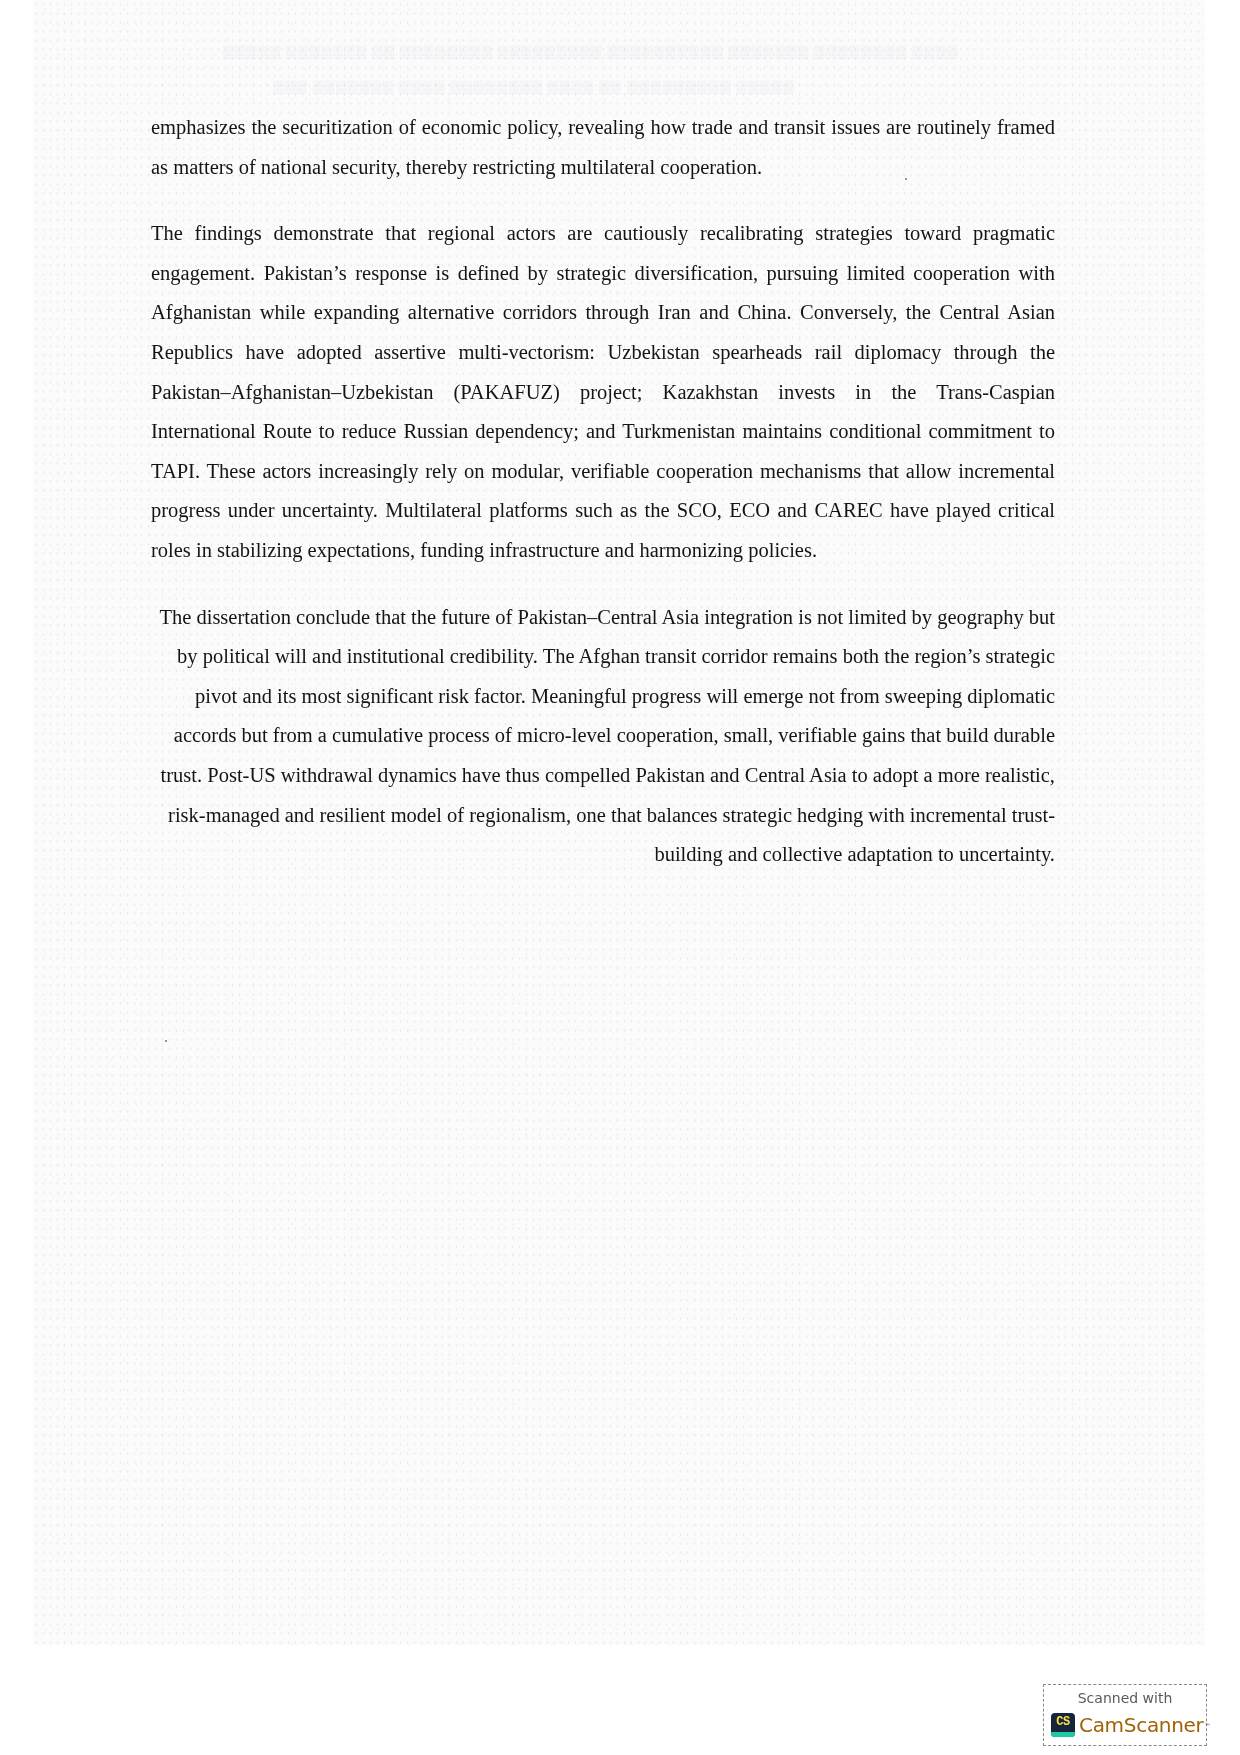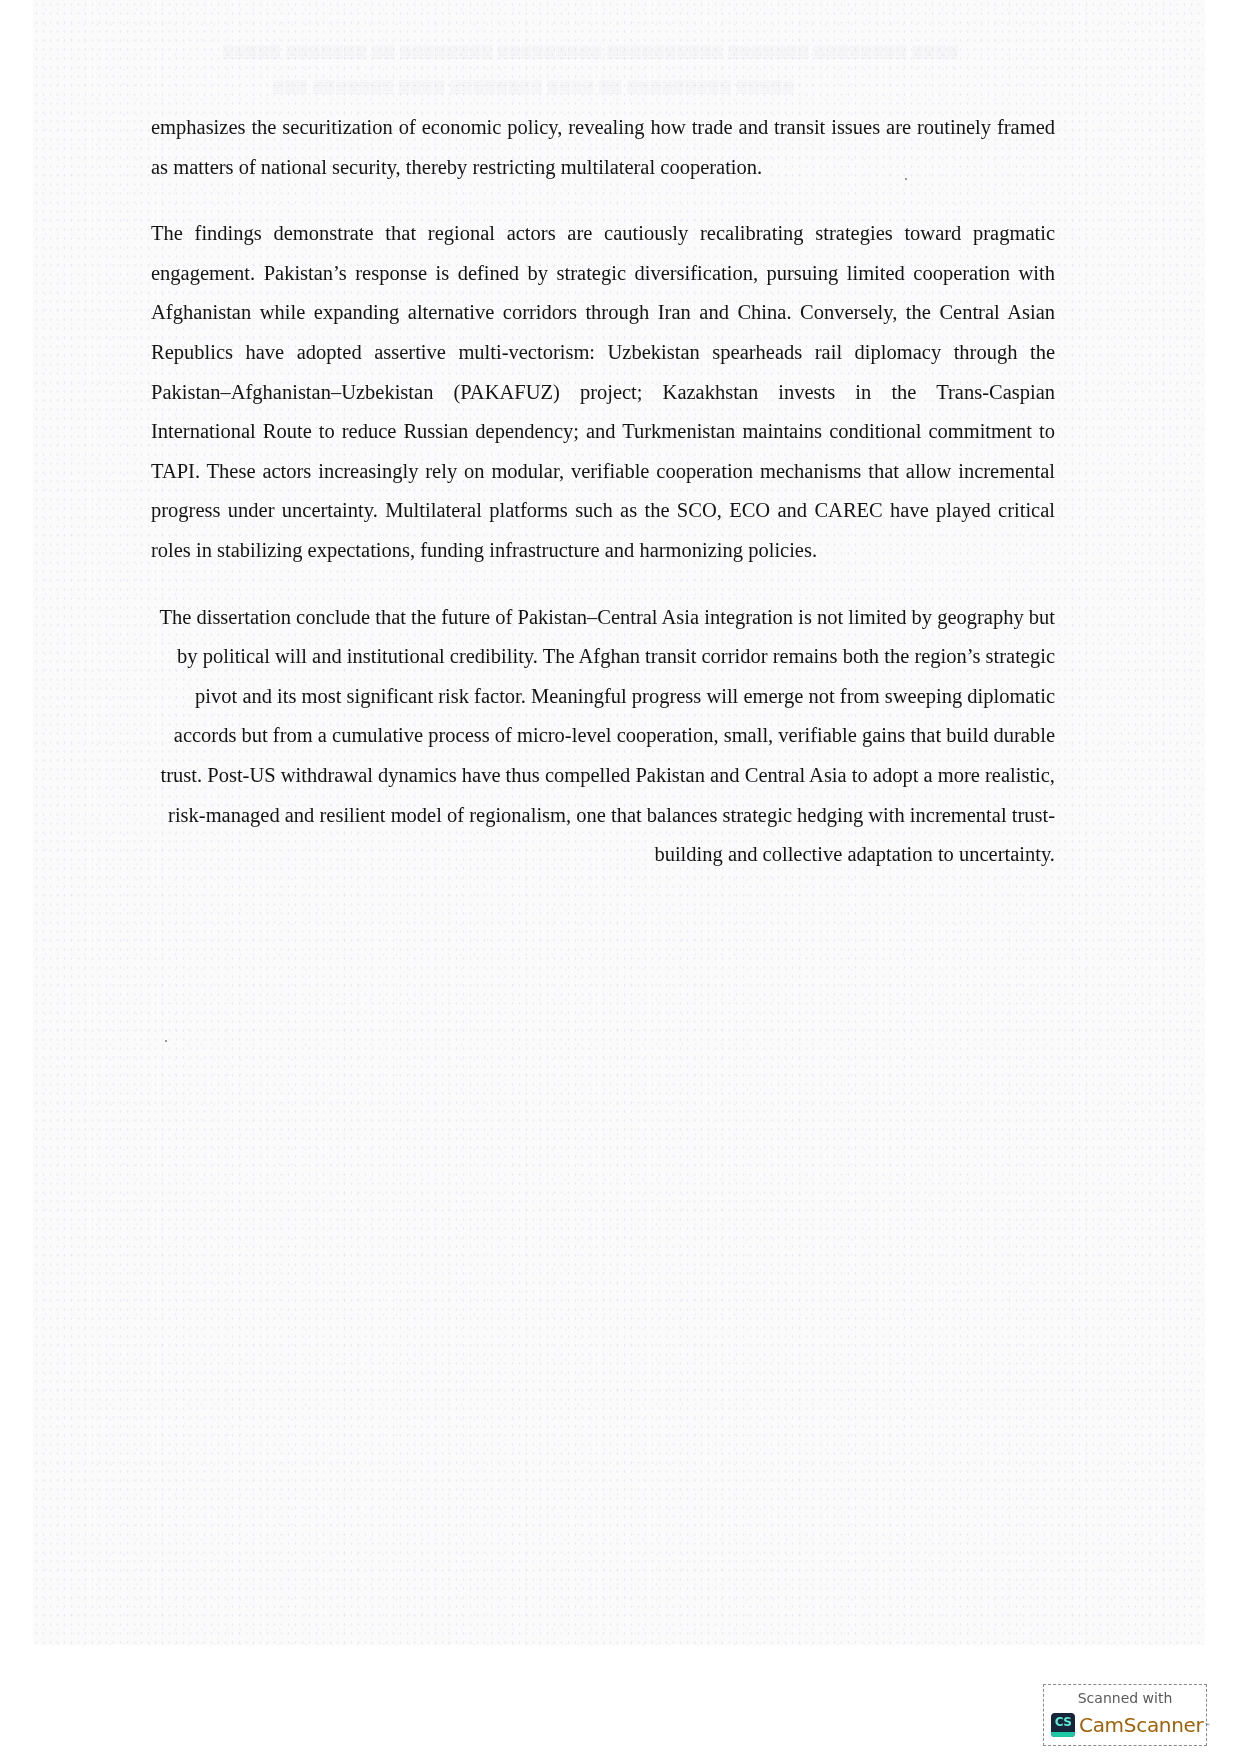--- a/index.html
+++ b/index.html
@@ -98,25 +98,26 @@
       height: 24px;
       border-radius: 4px;
       background: #17243a;
       position: relative;
       overflow: hidden;
       display: flex;
       align-items: flex-start;
       justify-content: center;
     }
     .cs-logo-text {
-      color: #5eead4;
+      color: #fde047;
       font-weight: bold;
       font-size: 12px;
       line-height: 18px;
       letter-spacing: -0.5px;
+      font-family: Liberation Mono, monospace;
     }
     .cs-logo-strip {
       position: absolute;
       left: 0;
       bottom: 0;
       width: 100%;
       height: 5px;
       background: #1fc7a5;
     }
     .cs-brand {

